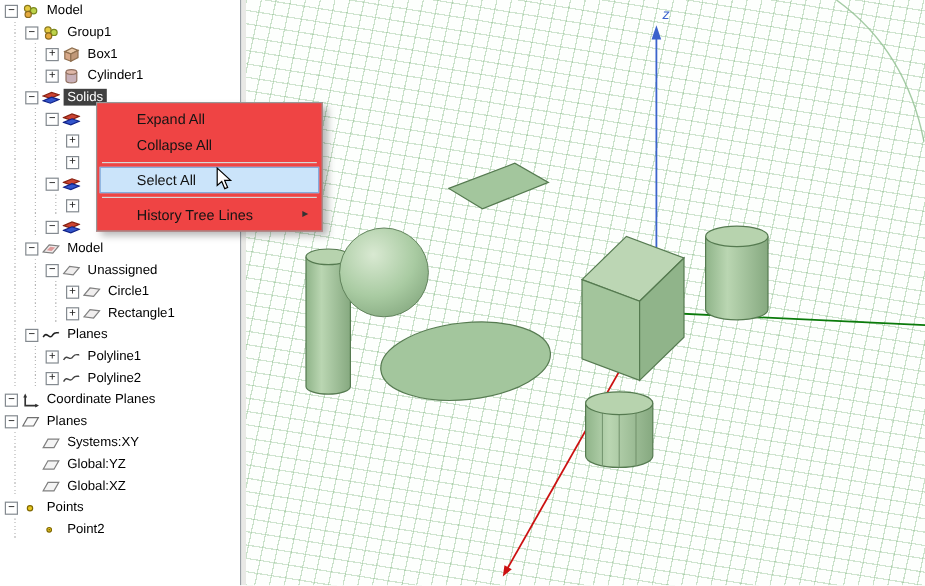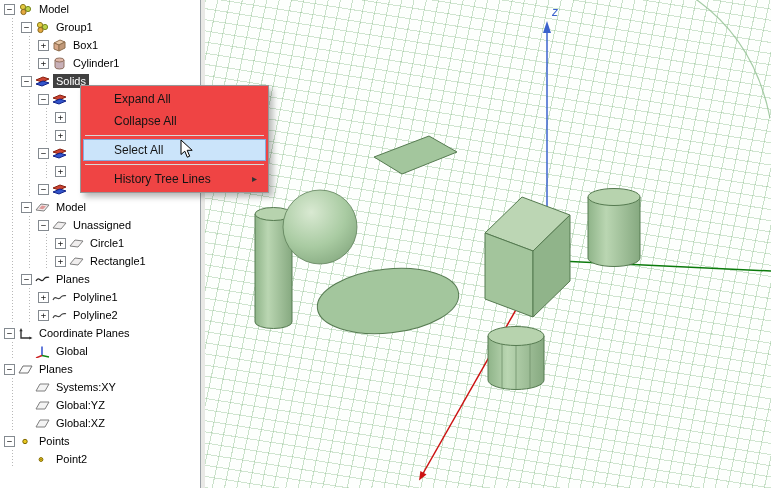--- a/index.html
+++ b/index.html
@@ -251,32 +251,20 @@
       <div class="tree-row">
         <span class="expander">−</span>
         <span class="tree-icon">
           <svg viewBox="0 0 15 13">
             <path d="M3,3 L3,11 L13,11" fill="none" stroke="#333" stroke-width="1.4"></path>
             <path d="M3,1 l-1.6,3.2 h3.2 z" fill="#333"></path>
             <path d="M14.5,11 l-3.2,-1.6 v3.2 z" fill="#333"></path>
           </svg>
         </span>
         <span class="tree-label">Coordinate Planes</span>
-      </div>
-      <div class="tree-row">
-        <span class="indent"></span>
-        <span class="exp-spacer"></span>
-        <span class="tree-icon">
-          <svg viewBox="0 0 15 13">
-            <path d="M7,10.5 L7,1.5" stroke="#2244cc" stroke-width="1.4"></path>
-            <path d="M7,10.5 L1,13" stroke="#cc2222" stroke-width="1.4"></path>
-            <path d="M7,10.5 L14,12" stroke="#118811" stroke-width="1.4"></path>
-          </svg>
-        </span>
-        <span class="tree-label">Global</span>
       </div>
       <div class="tree-row">
         <span class="expander">−</span>
         <span class="tree-icon">
           <svg viewBox="0 0 15 13">
             <polygon points="1,10 5,3 14,3 10,10" fill="#fbfbfb" stroke="#707070"></polygon>
           </svg>
         </span>
         <span class="tree-label">Planes</span>
       </div>

